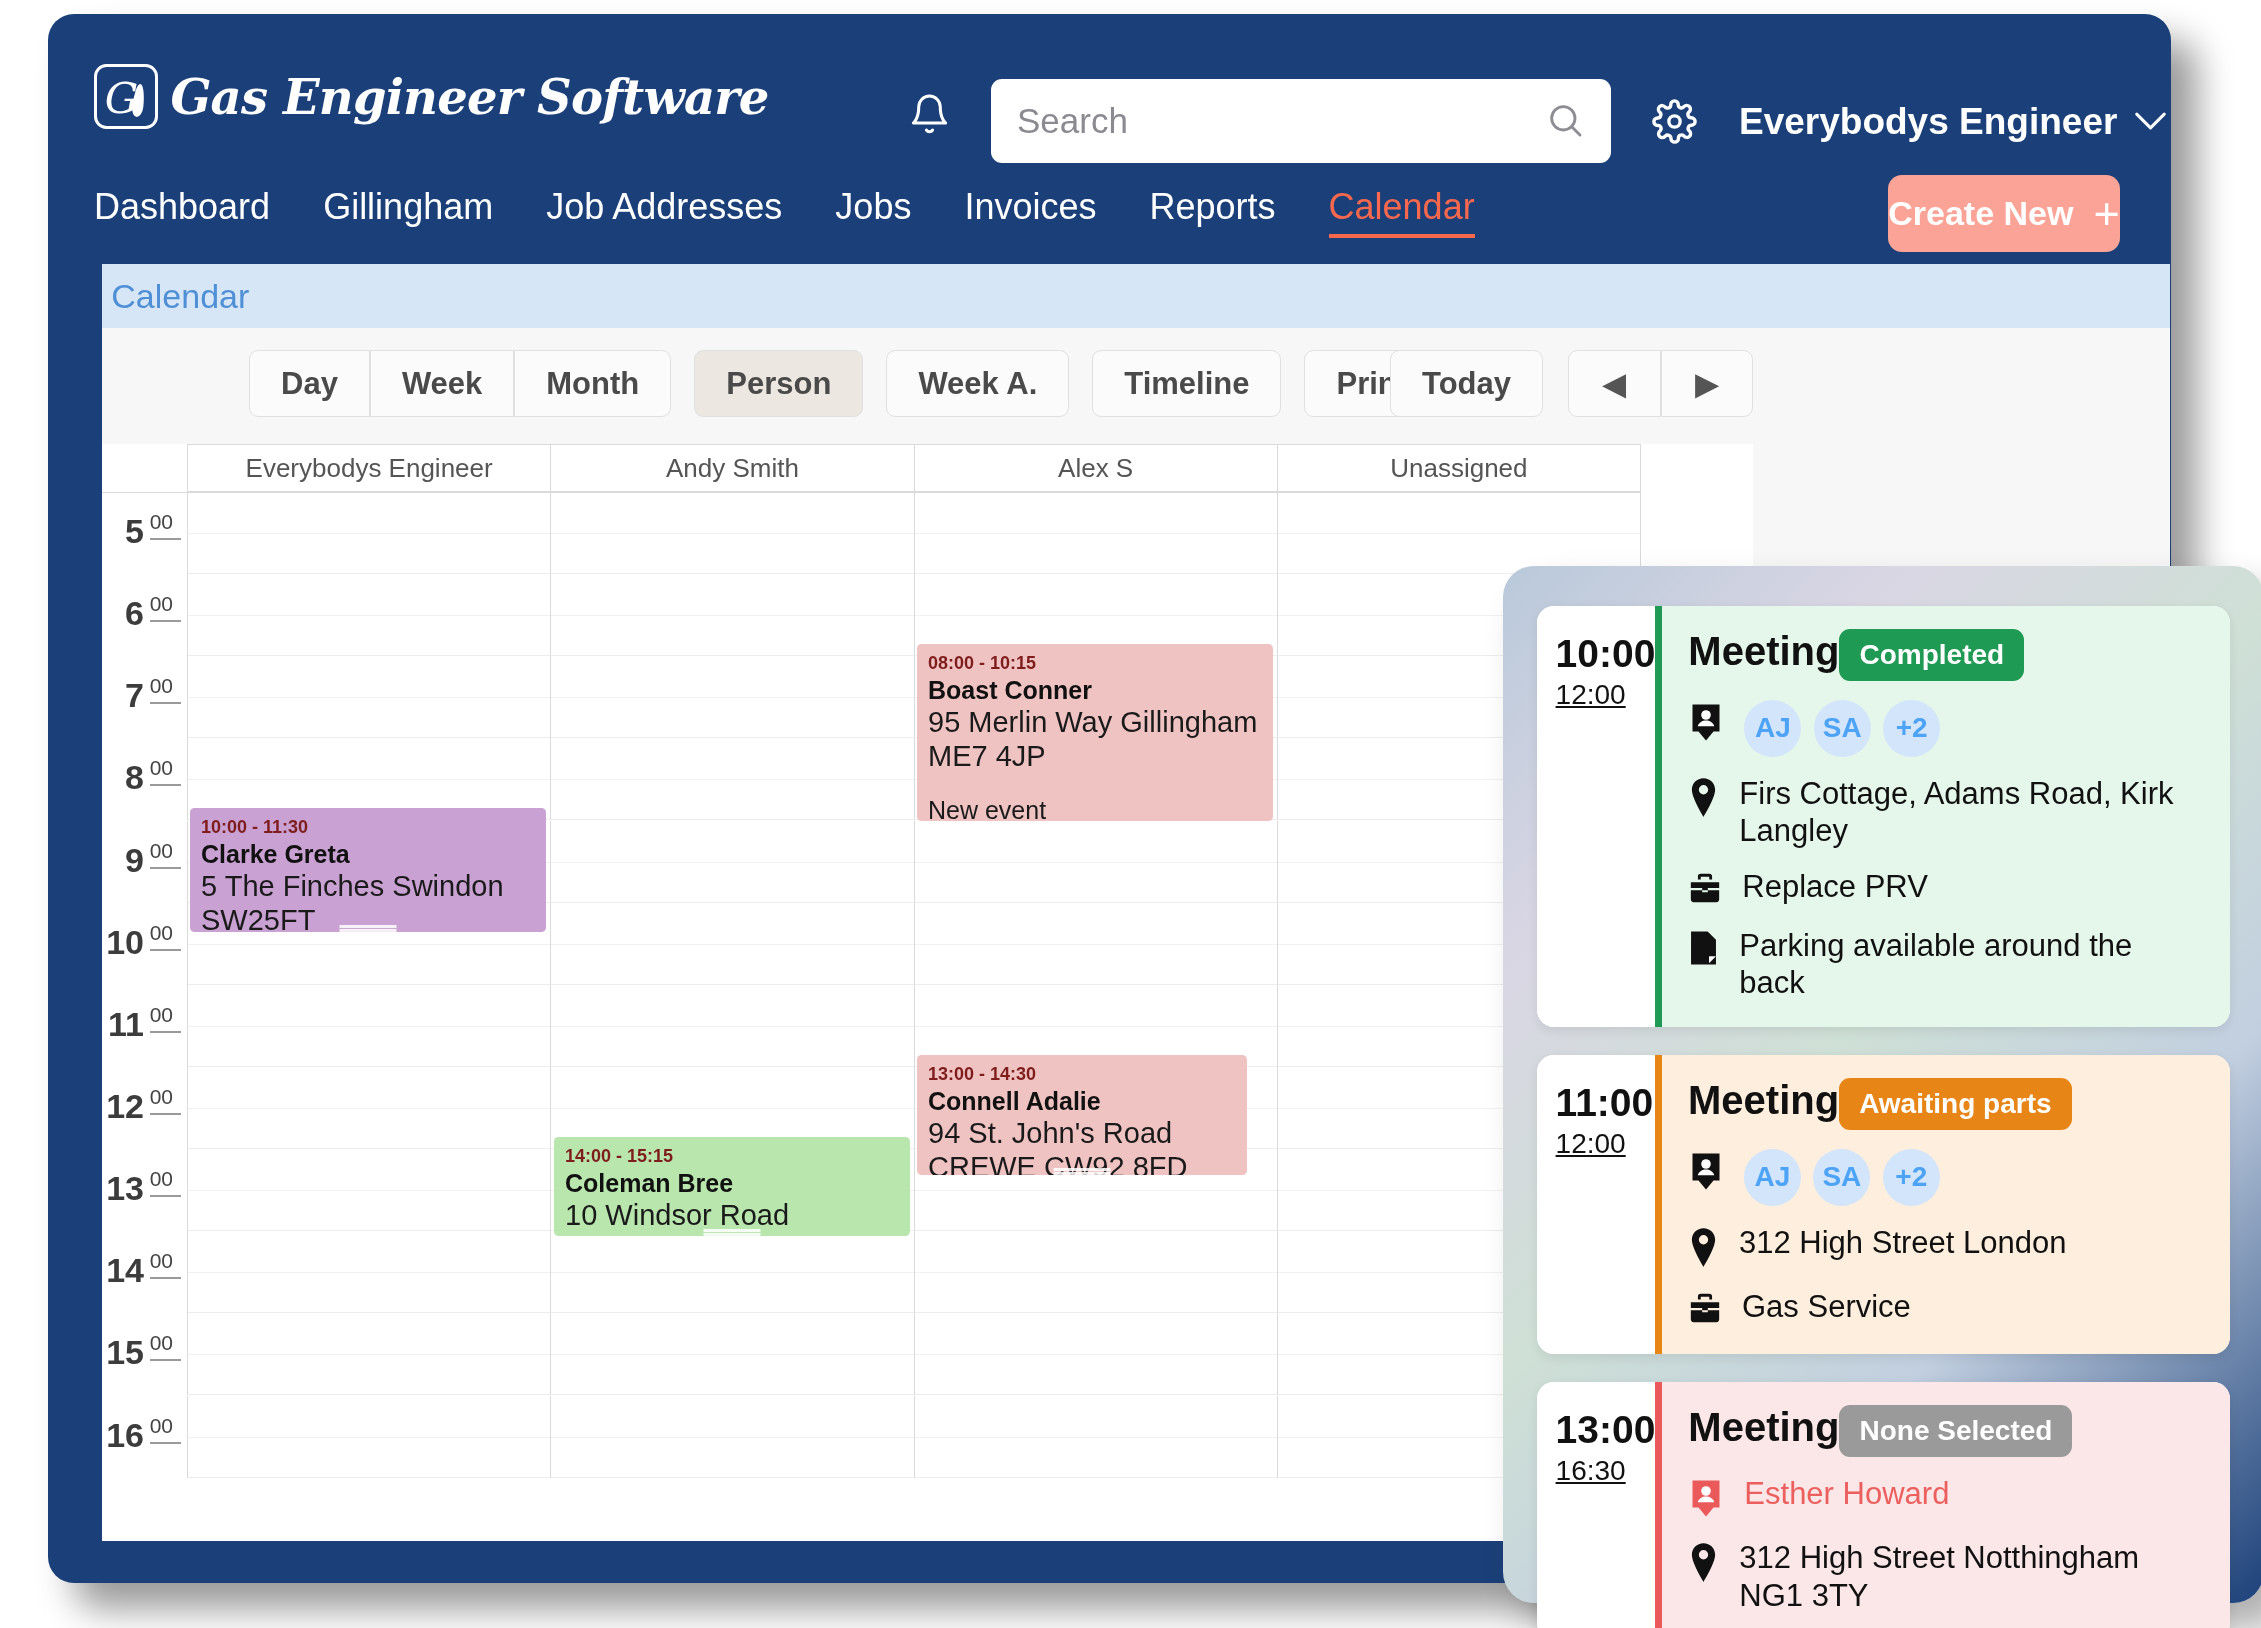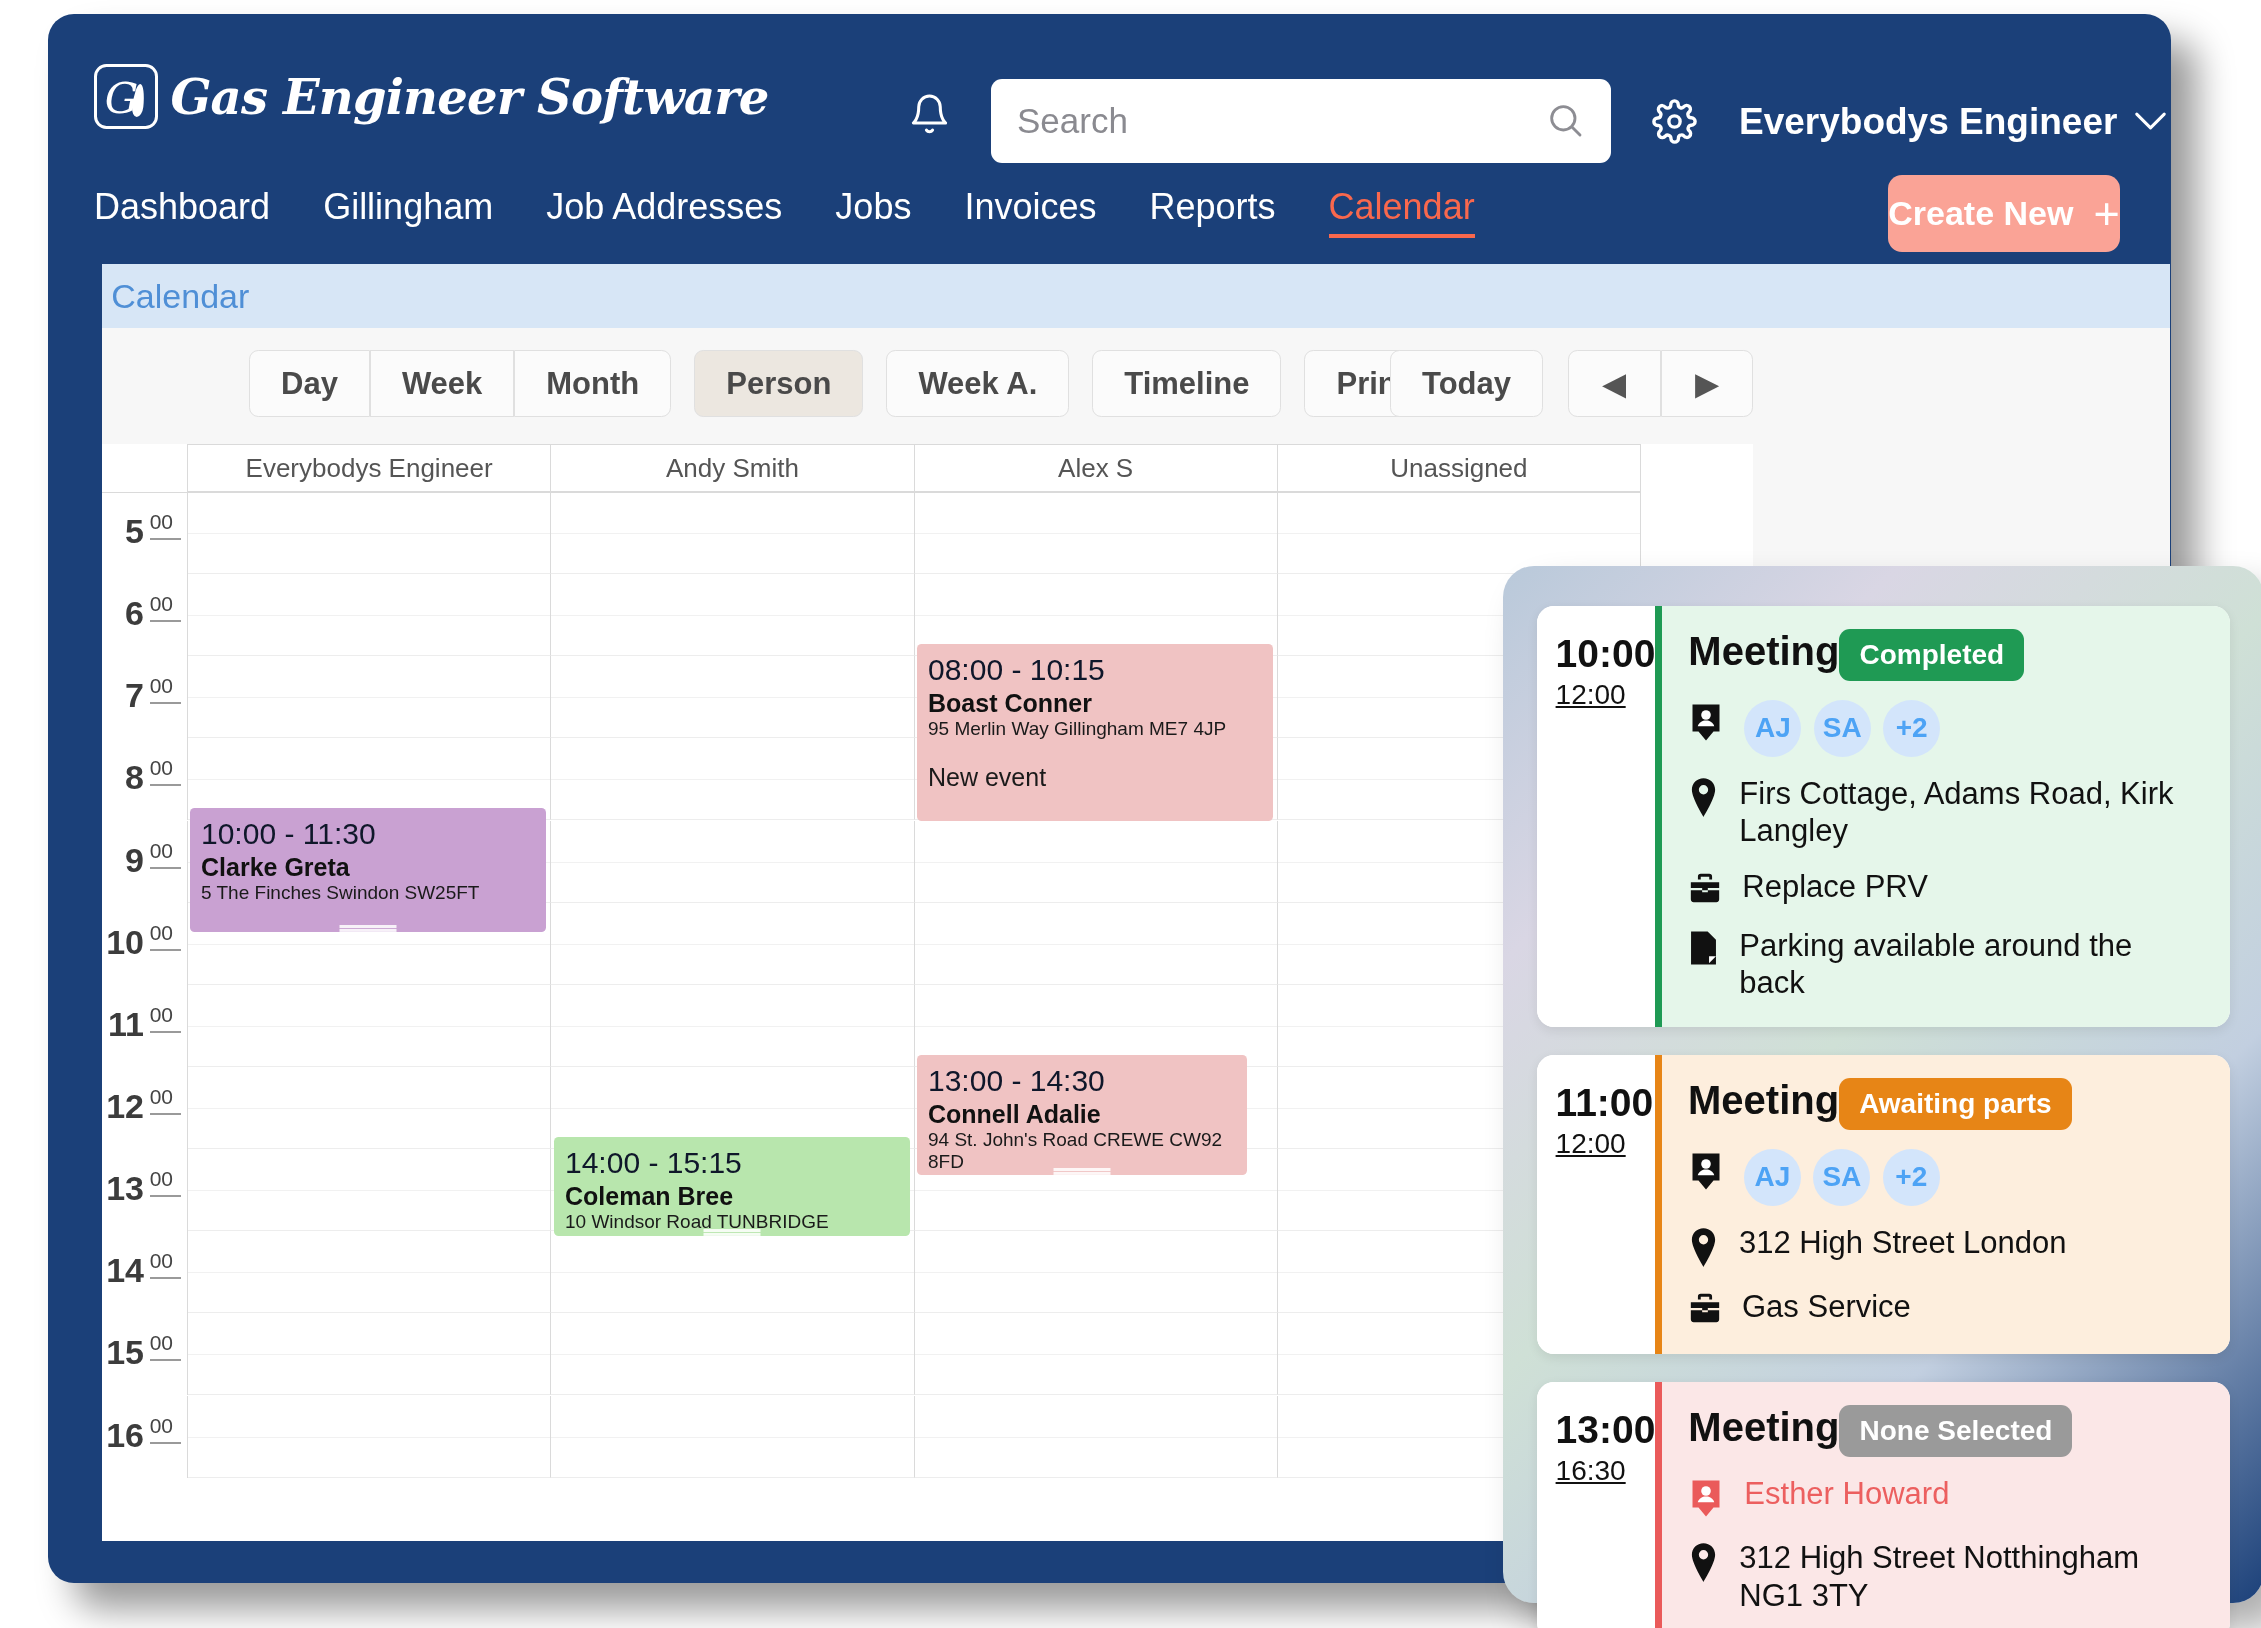--- a/index.html
+++ b/index.html
@@ -232,23 +232,23 @@
     position: absolute; left: 0; top: 0; width: 1539px;
     border-top: 1.5px solid #dadada;
   }
 
   
   .event {
     position: absolute; border-radius: 4.6px;
     padding: 9.3px 11px; overflow: hidden;
     cursor: pointer;
   }
-  .ev-time { font-size: 30px; font-weight: normal; color: #0f172a; }
+  .ev-time { font-size: 18px; font-weight: bold; color: #7f1d1d; }
   .ev-title { font-size: 25px; font-weight: bold; color: #111; margin-top: 1.5px; }
-  .ev-addr { font-size: 19px; color: #1a1a1a; line-height: 1.18; }
+  .ev-addr { font-size: 29px; color: #1a1a1a; line-height: 1.18; }
   .ev-note { font-size: 25px; color: #1a1a1a; margin-top: 23px; }
   .ev-handle {
     position: absolute; bottom: 3.9px; left: 50%; transform: translateX(-50%);
     width: 57px; height: 3.1px; background: rgba(255,255,255,.85);
     box-shadow: 0 3.9px 0 rgba(255,255,255,.85);
   }
 
   
   #overlay-panel {
     position: absolute; left: 1455px; top: 552px;

